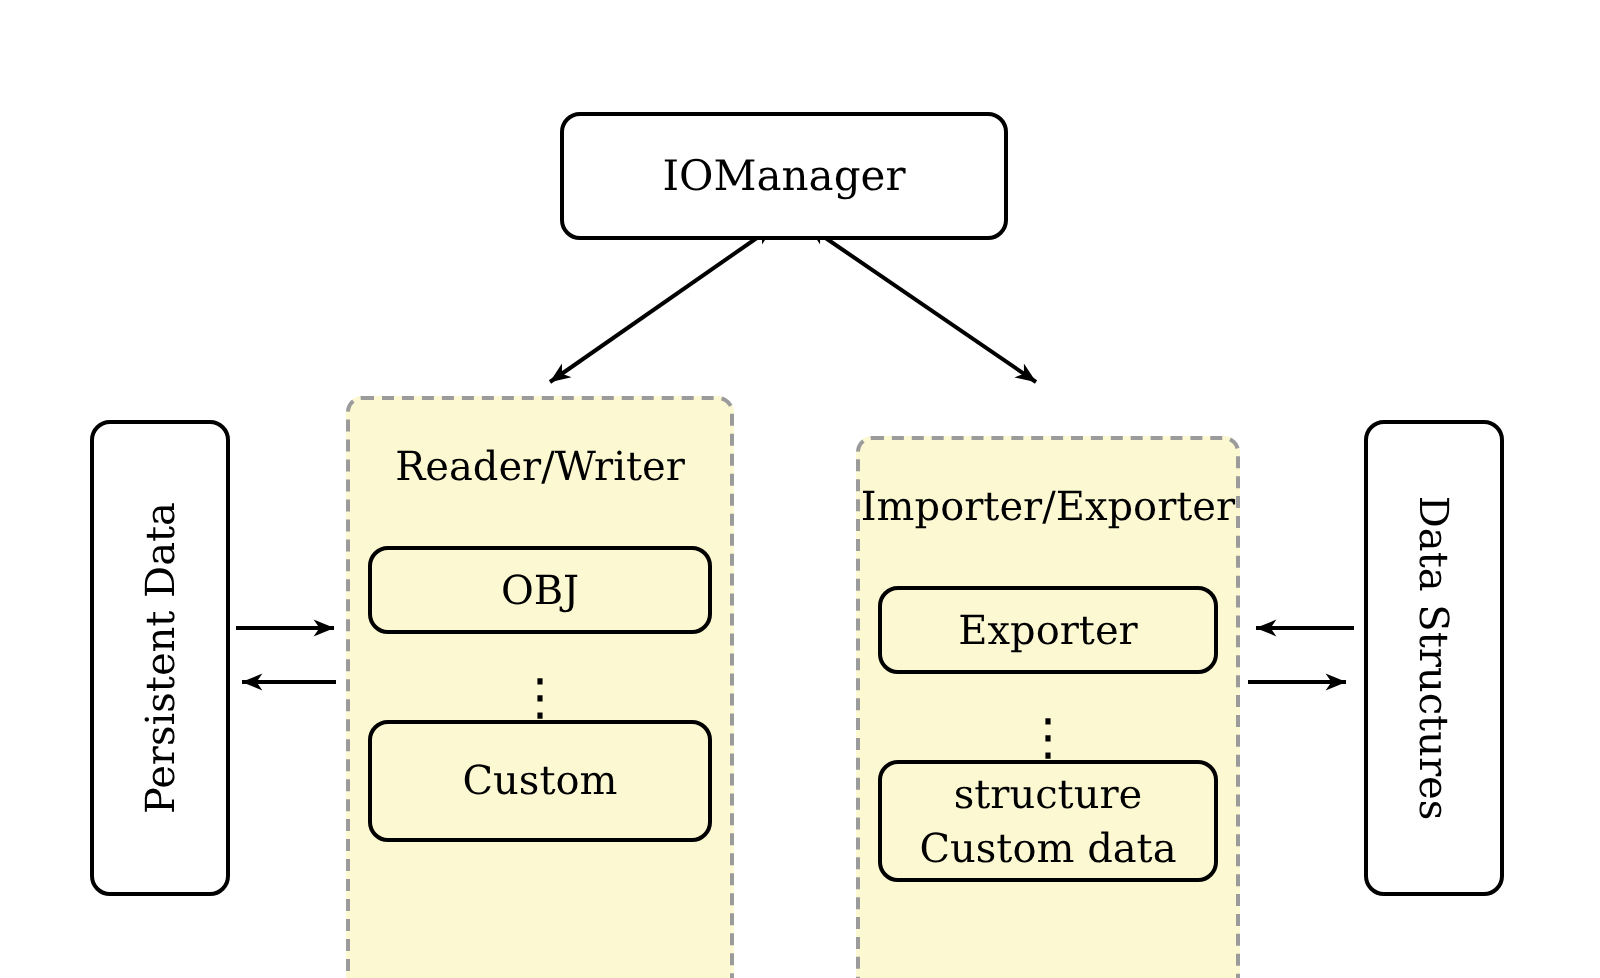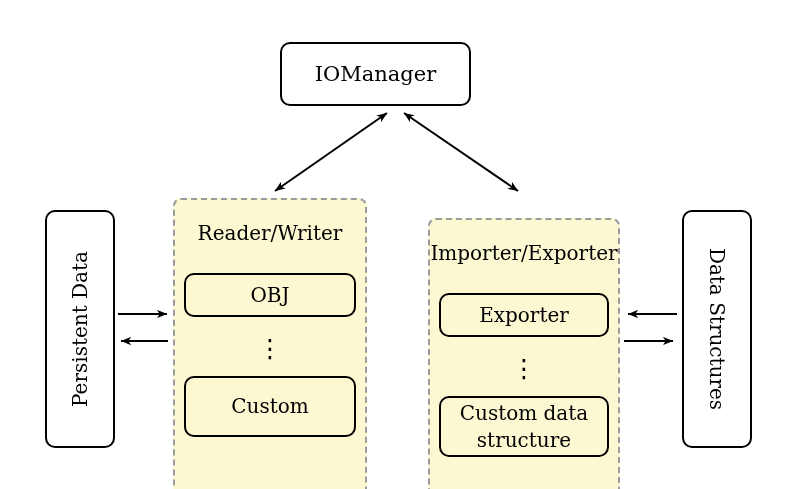--- a/index.html
+++ b/index.html
@@ -32,21 +32,21 @@
   .node {
     position: absolute;
     background: var(--bg);
     border: 2.5px solid var(--ink);
     border-radius: 10px;
     display: flex;
     align-items: center;
     justify-content: center;
   }
   .node-manager {
-    left: 280px; top: 42px; width: 191px; height: 64px;
+    left: 280px; top: 56px; width: 224px; height: 64px;
     font-size: 21px;
   }
   .side-box { font-size: 20px; }
   .side-box-left  { left: 45px;  top: 210px; width: 70px; height: 238px; }
   .side-box-right { left: 682px; top: 210px; width: 70px; height: 238px; }
   .vtext { white-space: nowrap; display: block; }
   .vtext-ccw { transform: rotate(-90deg); }
   .vtext-cw  { transform: rotate(90deg); }
 
   .panel {
@@ -75,21 +75,21 @@
     background: transparent;
     display: flex;
     flex-direction: column;
     align-items: center;
     justify-content: center;
     font-size: 20px;
     line-height: 1.32;
     text-align: center;
   }
   .inner-box-top    { top: 73px;  height: 44px; align-items: center; }
-  .inner-box-bottom { top: 176px; height: 61px; }
+  .inner-box-bottom { top: 160px; height: 61px; }
   .dots {
     position: absolute;
     top: 134px; left: 0; right: 0;
     text-align: center;
     font-family: "DejaVu Sans", sans-serif;
     font-size: 25px;
     line-height: 1.2;
   }
 </style>
 </head>
@@ -134,18 +134,18 @@
     </div>
   </div>
 
   <div class="panel panel-right">
     <div class="panel-title">Importer/Exporter</div>
     <div class="inner-box inner-box-top">
       <span>Exporter</span>
     </div>
     <div class="dots">⋮</div>
     <div class="inner-box inner-box-bottom">
+      <span>structure</span>
       <span>Custom data</span>
-      <span>structure</span>
     </div>
   </div>
 
 </div>
 
 </body></html>

